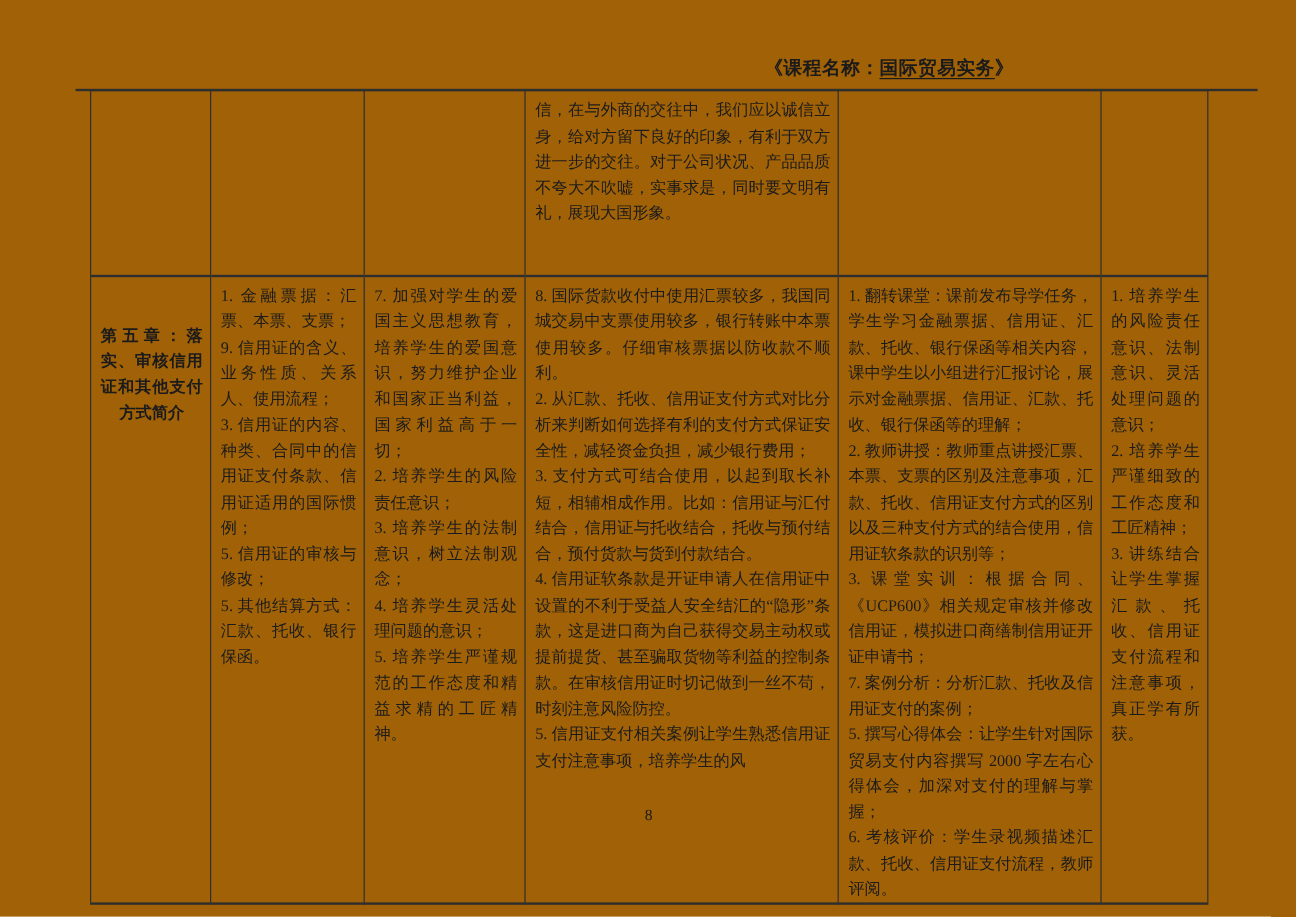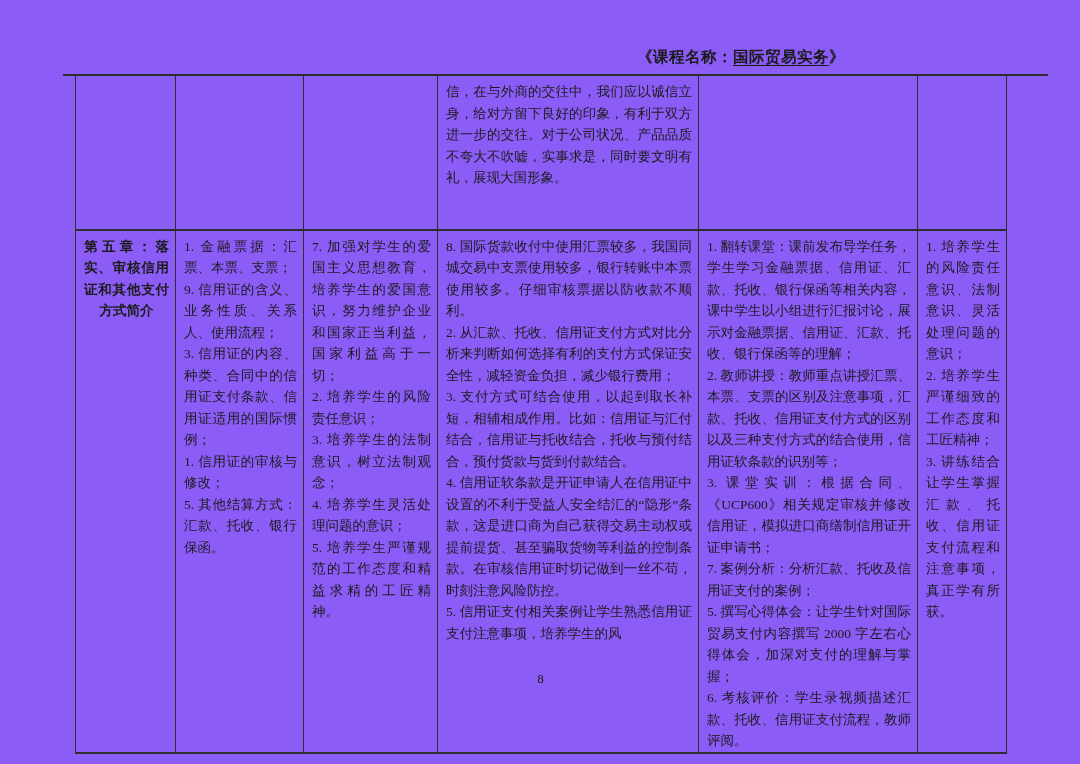--- a/index.html
+++ b/index.html
@@ -1,20 +1,20 @@
 <!DOCTYPE html>
 <html><head>
 <meta charset="utf-8">
 <style>
   html, body { margin: 0; padding: 0; background: #ffffff; }
   .page {
     position: relative;
     width: 1080px;
     height: 764px;
-    background: #8b5cf6;
+    background: #a16207;
     font-family: "Liberation Serif", serif;
     color: #1b1b1b;
     overflow: hidden;
   }
   .header-title {
     position: absolute;
     left: 637px;
     top: 47px;
     font-size: 15.5px;
     font-weight: bold;
@@ -60,21 +60,21 @@
   td p { margin: 0; text-align: justify; }
   td.cell-integration { font-size: 14px; }
   td.cell-chapter {
     vertical-align: middle;
     text-align: center;
     font-weight: bold;
     font-size: 15px;
     line-height: 29px;
     padding: 0 4px;
   }
-  td.cell-chapter div { text-align: justify; text-align-last: center; }
+  td.cell-chapter div { text-align: justify; text-align-last: center; margin-top: 33px; }
   .page-number {
     position: absolute;
     left: 75px;
     top: 671px;
     width: 931px;
     text-align: center;
     font-size: 13px;
   }
 </style>
 </head>
@@ -109,21 +109,21 @@
       <td></td>
     </tr>
     <tr class="row-main">
       <td class="cell-chapter">
         <div>第五章：落实、审核信用证和其他支付方式简介</div>
       </td>
       <td>
         <p>1. 金融票据：汇票、本票、支票；</p>
         <p>9. 信用证的含义、业务性质、关系人、使用流程；</p>
         <p>3. 信用证的内容、种类、合同中的信用证支付条款、信用证适用的国际惯例；</p>
-        <p>1. 信用证的审核与修改；</p>
+        <p>5. 信用证的审核与修改；</p>
         <p>5. 其他结算方式：汇款、托收、银行保函。</p>
       </td>
       <td>
         <p>7. 加强对学生的爱国主义思想教育，培养学生的爱国意识，努力维护企业和国家正当利益，国家利益高于一切；</p>
         <p>2. 培养学生的风险责任意识；</p>
         <p>3. 培养学生的法制意识，树立法制观念；</p>
         <p>4. 培养学生灵活处理问题的意识；</p>
         <p>5. 培养学生严谨规范的工作态度和精益求精的工匠精神。</p>
       </td>
       <td class="cell-integration">

